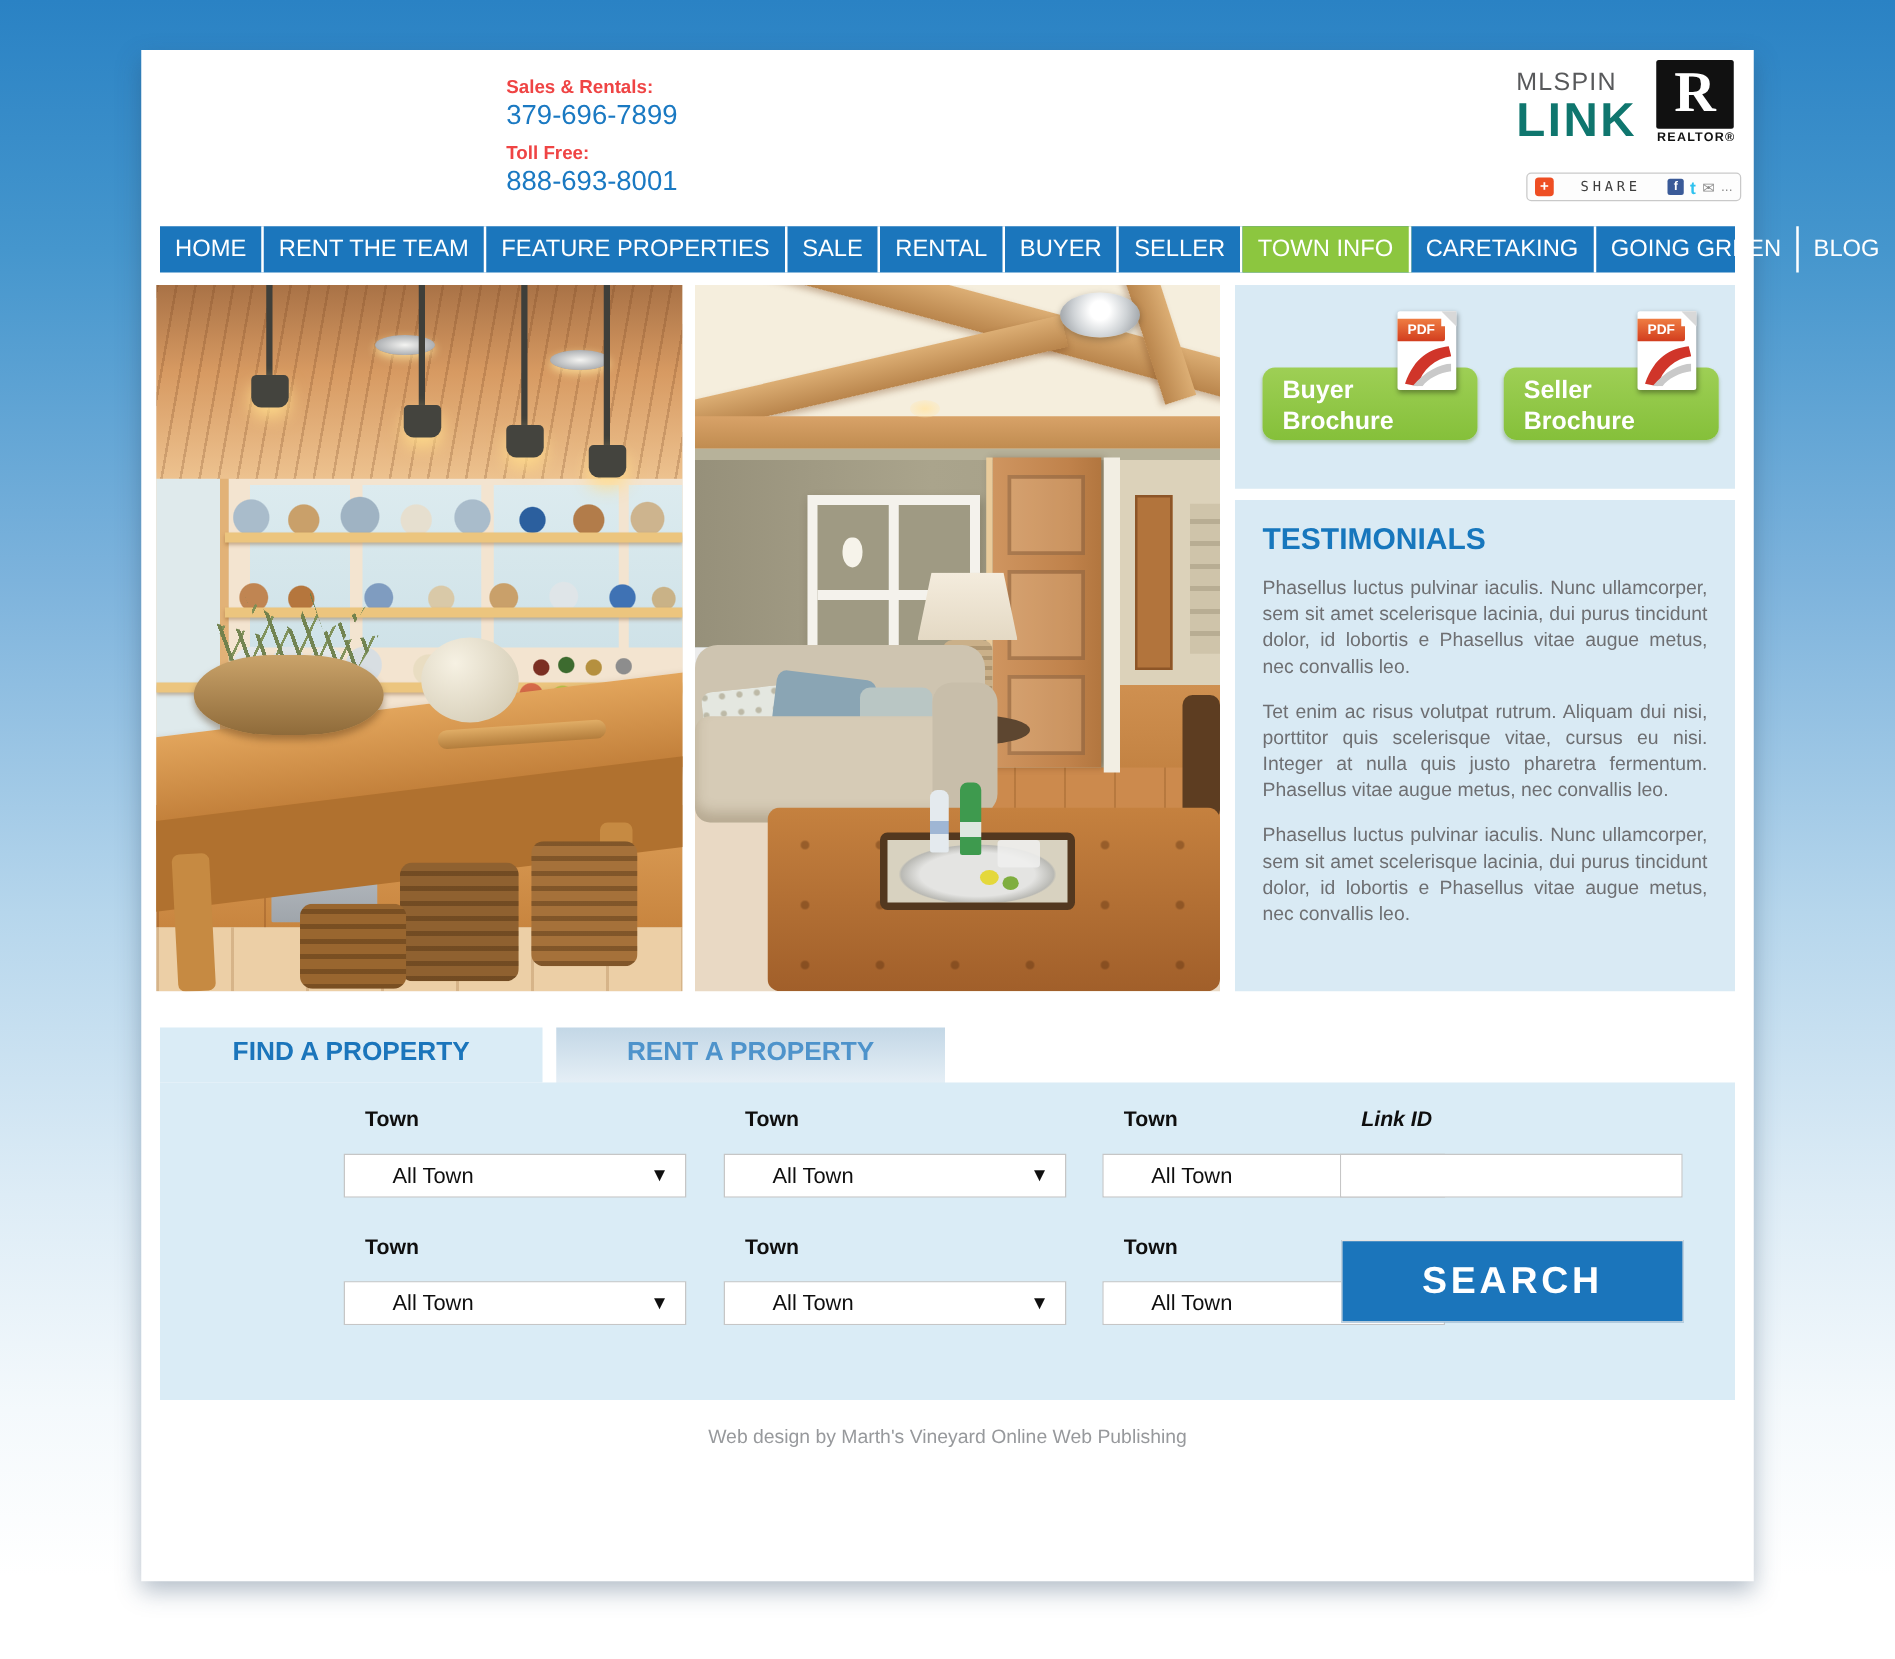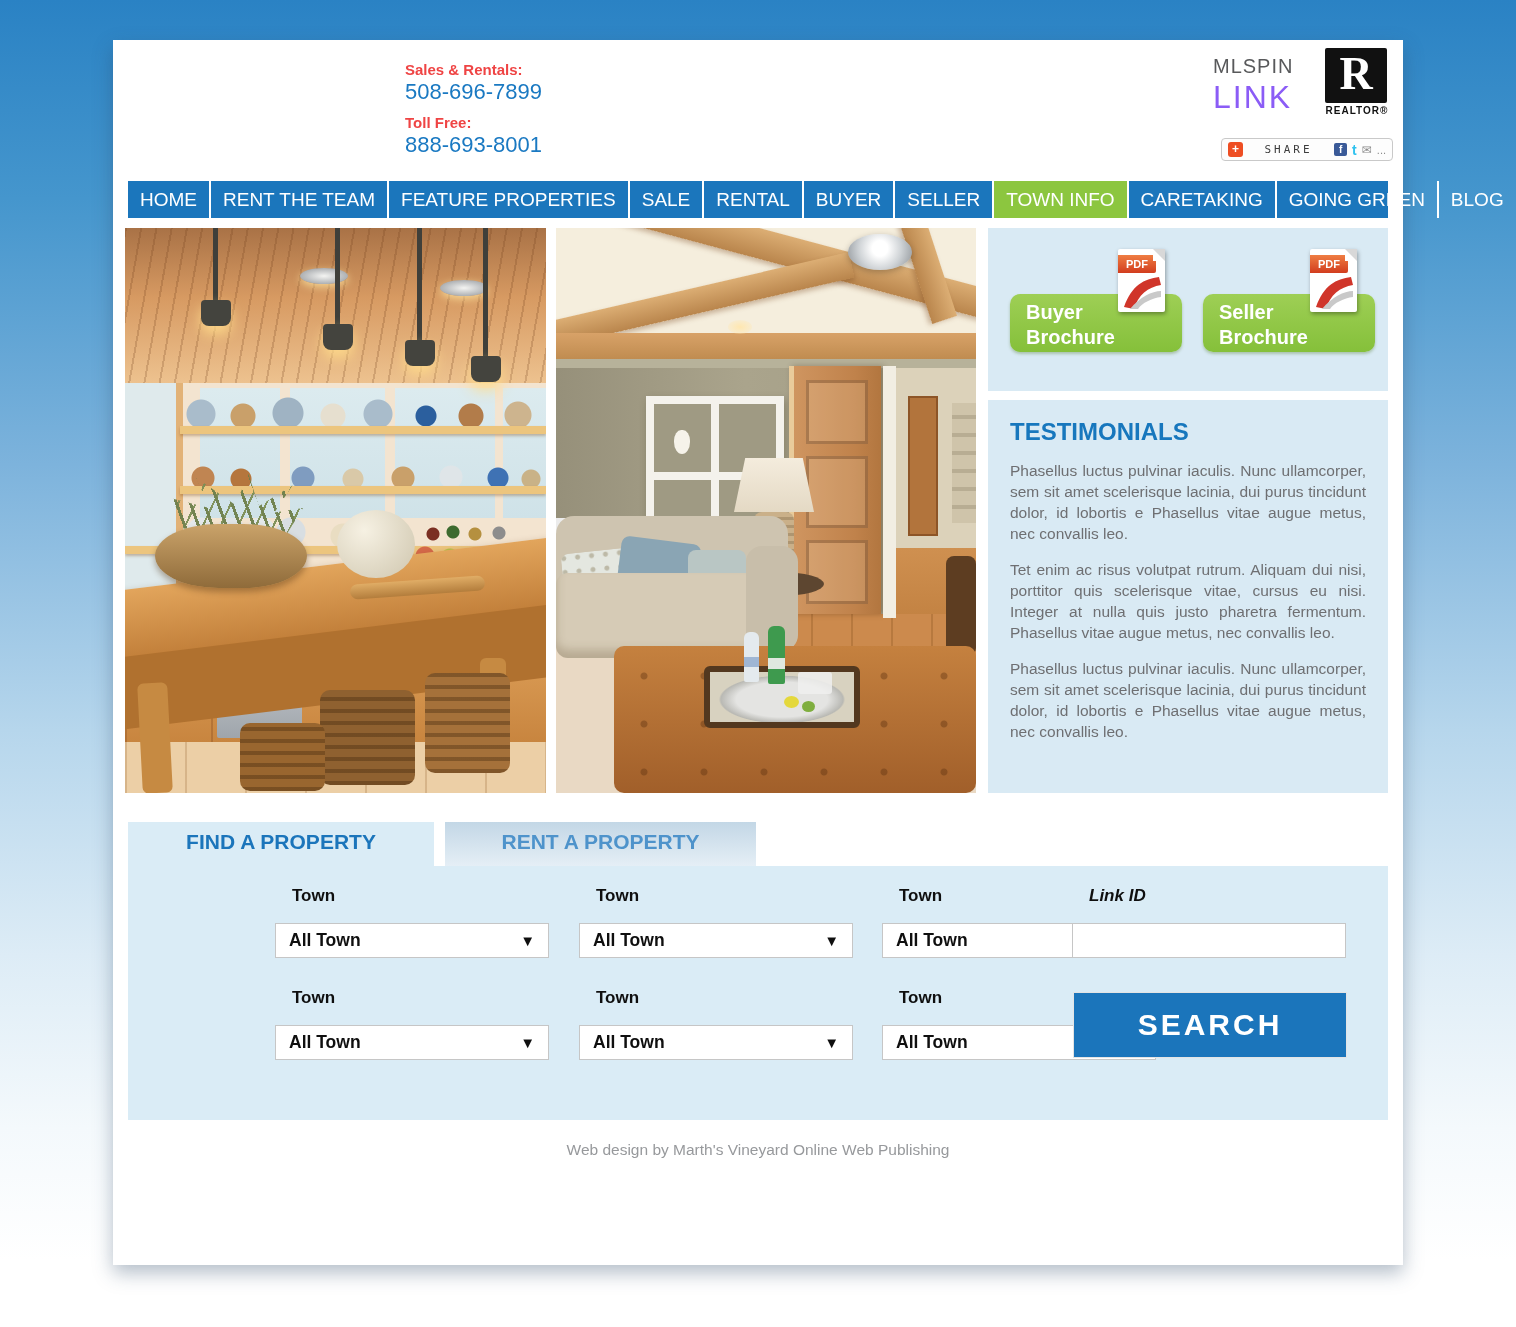--- a/index.html
+++ b/index.html
@@ -17,21 +17,21 @@
   .logo { position:absolute; left:20px; top:10px; width:250px; height:125px; text-align:center; }
   .logo svg { display:block; margin:0 auto; }
   .logo-name { font-family:"Liberation Serif",serif; font-size:33px; letter-spacing:5px; color:#b3a55e; line-height:30px; }
   .logo-sub  { font-family:"Liberation Serif",serif; font-size:12.5px; font-weight:bold; letter-spacing:2.5px; color:#64819a; line-height:15px; }
   .logo-tag  { font-family:"Liberation Serif",serif; font-style:italic; font-size:12px; color:#b3a55e; line-height:13px; }
   .contact { position:absolute; left:292px; top:20px; }
   .c-label { font-size:15px; font-weight:bold; color:#ef4444; line-height:19px; }
   .c-phone { font-size:22px; color:#1a79c2; line-height:26px; margin-bottom:8px; }
   .mls { position:absolute; left:1100px; top:14px; width:120px; text-align:left; cursor:pointer; }
   .mls-1 { font-size:20px; color:#58595b; letter-spacing:1px; line-height:24px; }
-  .mls-2 { font-size:32px; color:#8b5cf6; letter-spacing:2px; line-height:38px; }
+  .mls-2 { font-size:38px; color:#0f766e; letter-spacing:2px; line-height:38px;font-weight:bold; }
   .realtor { position:absolute; left:1212px; top:8px; width:64px; text-align:center; cursor:pointer; }
   .realtor-box { width:62px; height:55px; background:#111; color:#fff; font-family:"Liberation Serif",serif;
     font-weight:bold; font-size:46px; line-height:52px; text-align:center; border-radius:2px; }
   .realtor-label { font-size:10px; font-weight:bold; letter-spacing:1px; color:#111; margin-top:2px; }
   .sharebar { position:absolute; left:1108px; top:98px; width:172px; height:23px; background:#fdfdfd;
     border:1px solid #c9c9c9; border-radius:4px; display:flex; align-items:center; padding:0 6px; gap:5px; cursor:pointer; }
   .share-plus { width:15px; height:15px; background:#ee4e23; border-radius:3px; color:#fff; font-weight:bold;
     font-size:12px; line-height:15px; text-align:center; }
   .share-label { font-family:"DejaVu Sans Mono",monospace; font-size:11px; letter-spacing:3px; color:#3d3d3d; flex:1; text-align:center; }
   .share-fb { width:13px; height:13px; background:#3a5a98; border-radius:2px; color:#fff; font-size:10px; font-weight:bold; line-height:13px; text-align:center; }
@@ -190,39 +190,39 @@
   .t-title { color:#1777bd; font-size:24px; font-weight:bold; margin:4px 0 14px; }
   .t-par { color:#6e6f72; font-size:15.5px; line-height:21px; text-align:justify; margin-bottom:15px; }
   
   .tab { position:absolute; top:782px; height:56px; font-size:21px; font-weight:bold; text-align:center; line-height:40px; cursor:pointer; }
   .tab-find { left:15px; width:306px; height:44px; background:#daecf6; color:#1b75bb; }
   .tab-rent { left:332px; width:311px; background:linear-gradient(180deg,#c3d7e6,#eef5fa); color:#4e93cb; }
   .search-panel { position:absolute; left:15px; top:826px; width:1260px; height:254px; background:#daecf6; }
   .sp-label { position:absolute; font-size:17px; font-weight:bold; color:#0f0f0f; }
   .dd { position:absolute; width:272px; height:33px; background:#fff; border:3px solid #fff; box-shadow:0 0 0 1px #c6c6c6;
     display:flex; align-items:center; justify-content:space-between; padding:0 10px; cursor:pointer; }
-  .dd-val { font-size:17.5px; font-weight:bold; color:#0f0f0f; }
+  .dd-val { font-size:17.5px; font-weight:normal; color:#0f0f0f;margin-left:25px; }
   .dd-arrow { font-size:15px; color:#0f0f0f; }
   .linkid { position:absolute; left:945px; top:58px; width:272px; height:33px; background:#fff; border:3px solid #fff;
     box-shadow:0 0 0 1px #c6c6c6; font-size:17px; font-weight:bold; padding:0 10px; outline:none; }
   .search-btn { position:absolute; left:945px; top:126px; width:274px; height:66px; background:#1b75bb; border:1px solid #e4e4e4;
     color:#fff; font-size:30px; font-weight:bold; letter-spacing:3px; text-align:center; line-height:64px; cursor:pointer; }
   
   .footer { position:absolute; left:0; top:1100px; width:1290px; text-align:center; color:#97999c; font-size:15.5px; line-height:20px; }
   .footer .link { cursor:pointer; }
 </style>
 </head>
 <body>
 
 <div class="card">
 
 
   <div class="contact">
     <div class="c-label">Sales &amp; Rentals:</div>
-    <div class="c-phone">508-696-7899</div>
+    <div class="c-phone">379-696-7899</div>
     <div class="c-label">Toll Free:</div>
     <div class="c-phone">888-693-8001</div>
   </div>
 
   <div class="mls">
     <div class="mls-1">MLSPIN</div>
     <div class="mls-2">LINK</div>
   </div>
 
   <div class="realtor">

